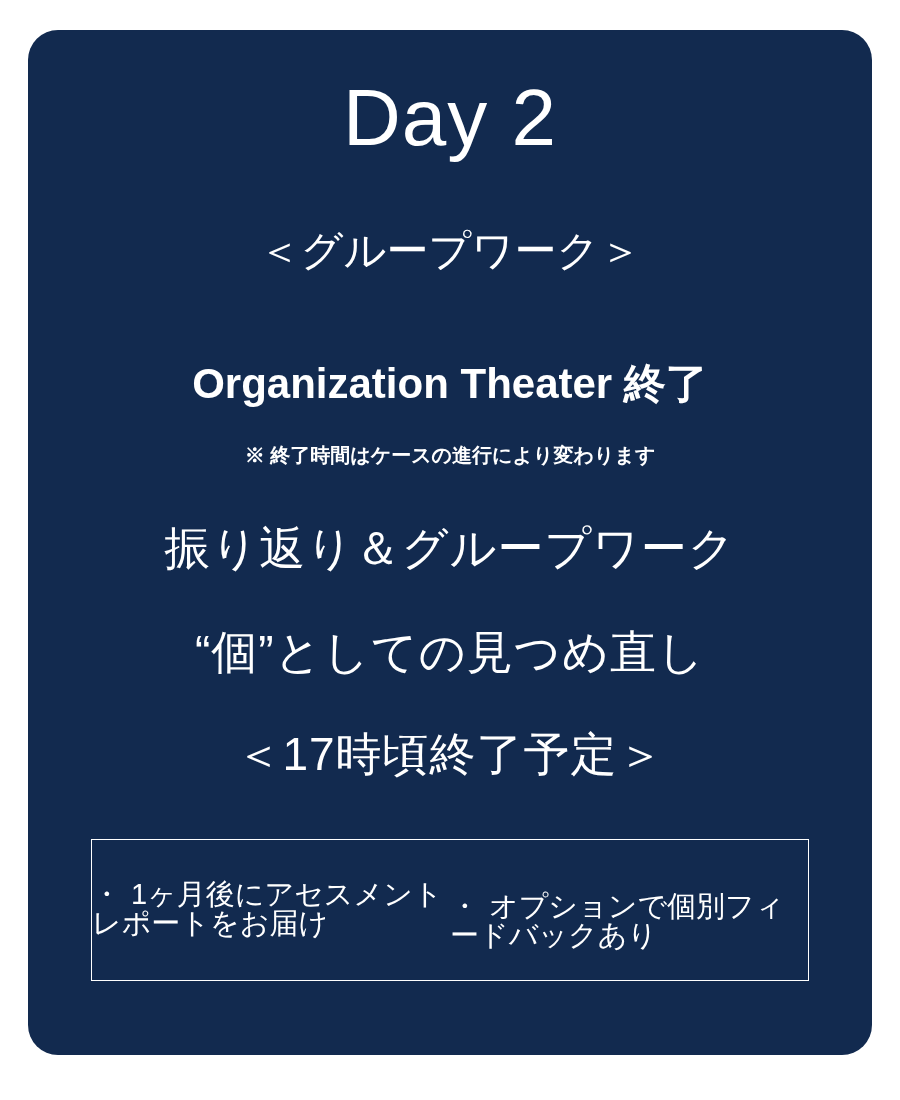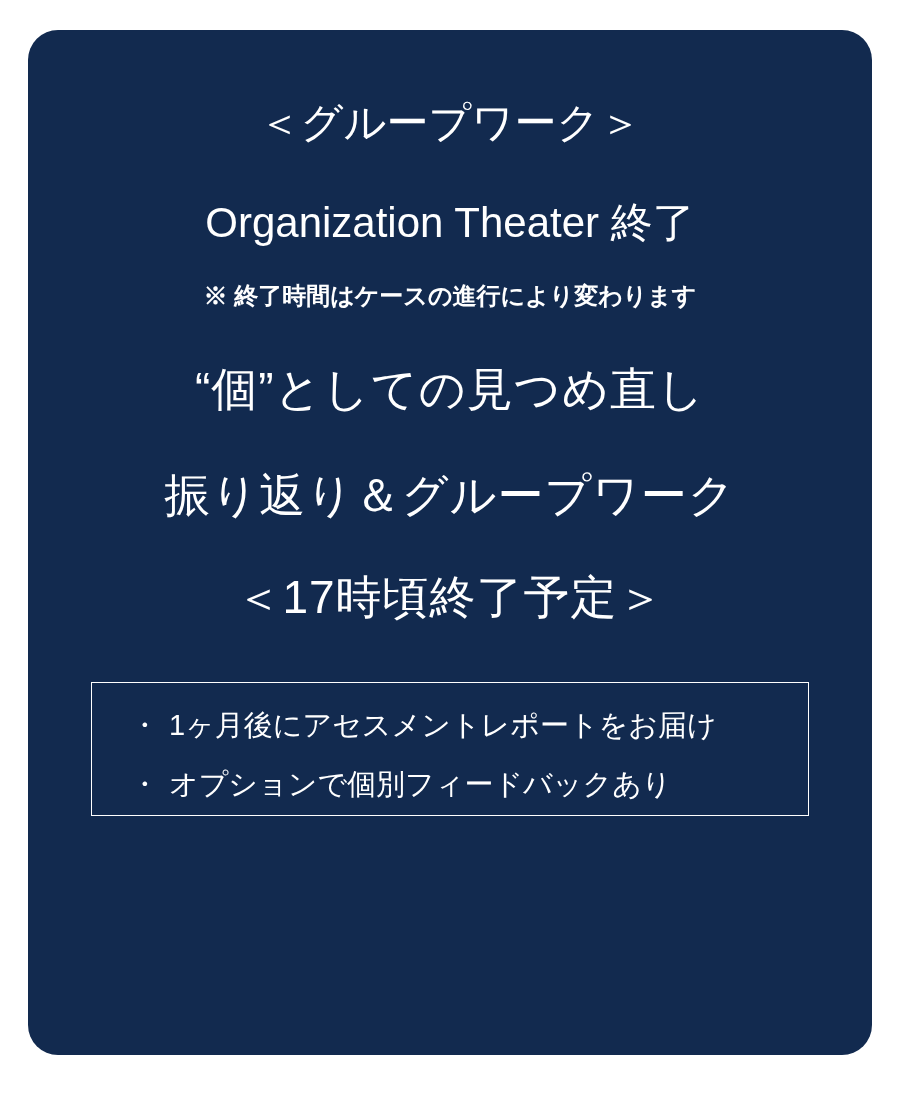--- a/index.html
+++ b/index.html
@@ -43,28 +43,28 @@
     line-height: 1;
     font-weight: 400;
     margin-top: 72px;
     text-align: center;
     letter-spacing: 0px;
   }
 
   .org-line {
     font-size: 42px;
     line-height: 1;
-    font-weight: 400;
-    margin-top: 58px;
+    font-weight: 700;
+    margin-top: 91px;
     text-align: center;
     letter-spacing: 0px;
   }
 
   .note-line {
-    font-size: 24px;
+    font-size: 20px;
     line-height: 1;
     font-weight: 700;
     margin-top: 40px;
     text-align: center;
   }
 
   .big-line {
     font-size: 46px;
     line-height: 1;
     font-weight: 400;
@@ -74,55 +74,56 @@
 
   .big-line.first { margin-top: 60px; }
   .big-line.second { margin-top: 58px; }
   .big-line.third { margin-top: 56px; text-align: center; }
 
   .box {
     box-sizing: border-box;
     width: 718px;
     margin-top: 62px;
     border: 1px solid #ffffff;
-    padding: 28px 0 16px 0;
+    padding: 28px 0 30px 0;
     display: flex;
-    flex-direction: column;
+    flex-direction: row;
     align-items: center;
   }
 
   .box-row {
     font-size: 29px;
     line-height: 1;
     font-weight: 400;
     text-align: left;
     width: 640px;
   }
   .box-row + .box-row {
-    margin-top: 30px;
+    margin-top: 24px;
   }
   .bullet-mark {
     margin-right: 10px;
   }
 </style>
 </head>
 <body>
 
 <div class="card">
 
+  <div class="day-title">Day 2</div>
 
   <div class="subtitle-prev">＜グループワーク＞</div>
 
   <div class="org-line">Organization Theater 終了</div>
 
   <div class="note-line">※ 終了時間はケースの進行により変わります</div>
 
+  <div class="big-line first">振り返り＆グループワーク</div>
+
   <div class="big-line second">“個”としての見つめ直し</div>
-
-  <div class="big-line first">振り返り＆グループワーク</div>
 
   <div class="big-line third">＜17時頃終了予定＞</div>
 
   <div class="box">
     <div class="box-row">
       <span class="bullet-mark">・</span><span>1ヶ月後にアセスメントレポートをお届け</span>
     </div>
     <div class="box-row">
       <span class="bullet-mark">・</span><span>オプションで個別フィードバックあり</span>
     </div>

